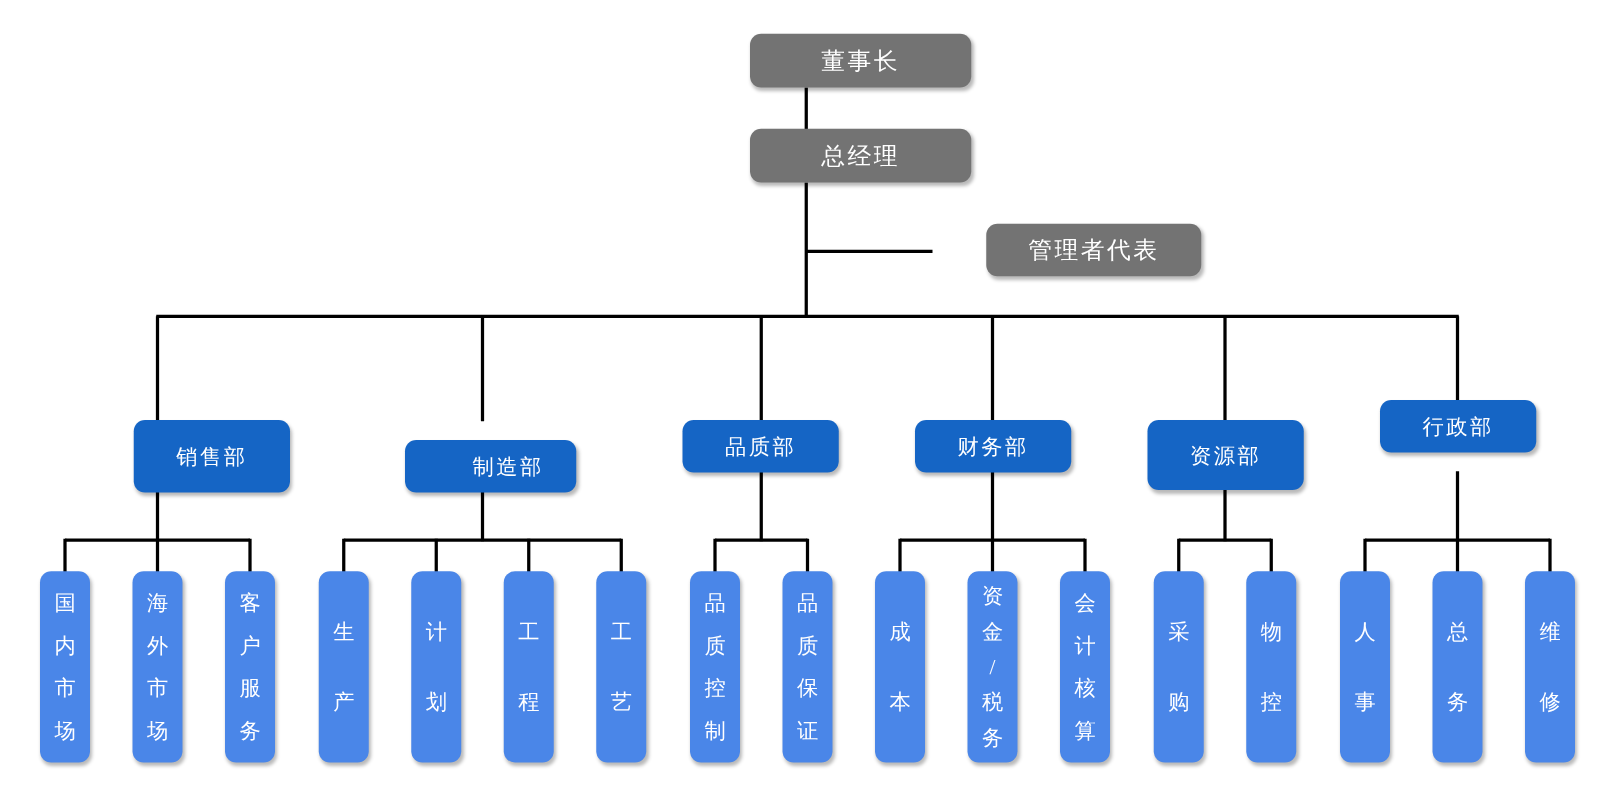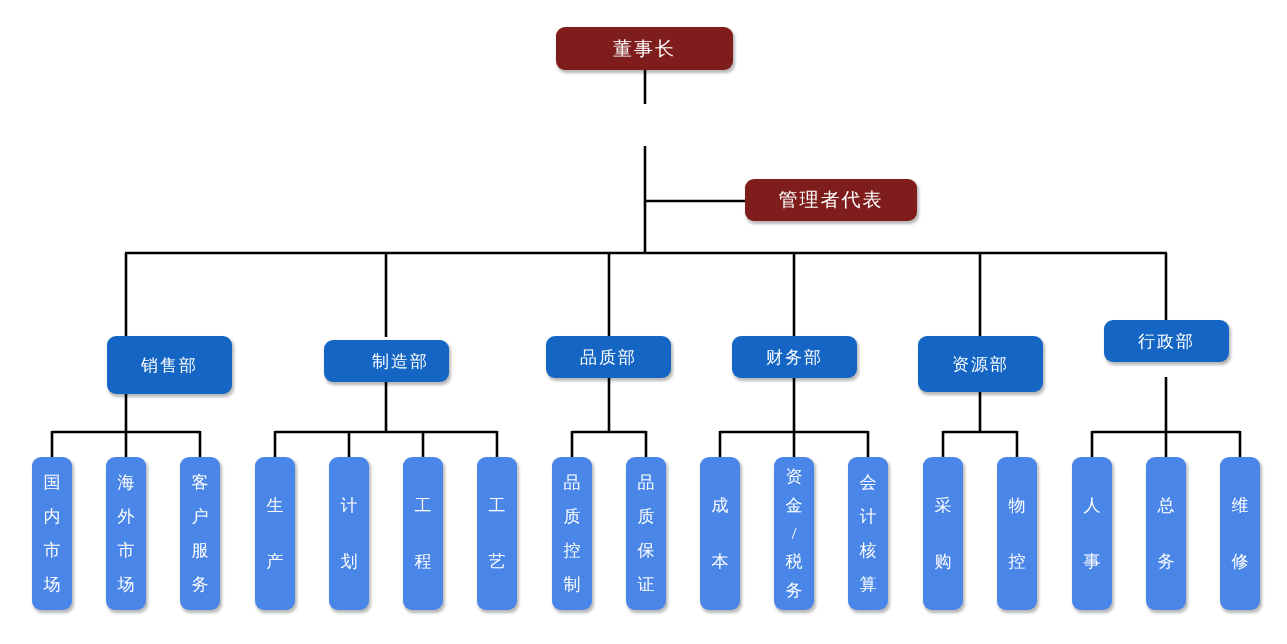--- a/index.html
+++ b/index.html
@@ -30,23 +30,24 @@
     position: absolute;
     color: #ffffff;
     display: flex;
     align-items: center;
     justify-content: center;
     border-radius: 9px;
     box-shadow: 1.5px 2.5px 3px rgba(0,0,0,0.28);
     box-sizing: border-box;
   }
   .exec {
-    background: #7f1d1d;
+    background: #737373;
     font-size: 19px;
     letter-spacing: 2px;
+    margin-left: 44px;
   }
   .dept {
     background: #1565C5;
     font-size: 17px;
     letter-spacing: 2px;
   }
   .unit {
     background: #4A86E8;
     font-size: 17px;
     flex-direction: column;
@@ -109,24 +110,25 @@
     <line x1="794" y1="431" x2="794" y2="458"></line>
     <line x1="868" y1="431" x2="868" y2="458"></line>
     <line x1="943" y1="431" x2="943" y2="458"></line>
     <line x1="1017" y1="431" x2="1017" y2="458"></line>
     <line x1="1092" y1="431" x2="1092" y2="458"></line>
     <line x1="1166" y1="431" x2="1166" y2="458"></line>
     <line x1="1240" y1="431" x2="1240" y2="458"></line>
   </svg>
 
   <div class="node exec" style="left:556px; top:27px;  width:177px; height:43px;">董事长</div>
+  <div class="node exec" style="left:556px; top:103px; width:177px; height:43px;">总经理</div>
   <div class="node exec" style="left:745px; top:179px; width:172px; height:42px;">管理者代表</div>
 
   <div class="node dept" style="left:63px;   top:336px; width:125px; height:58px;margin-left:44px;">销售部</div>
-  <div class="node dept" style="left:324px;  top:340px; width:125px; height:42px;padding-left:28px;">制造部</div>
+  <div class="node dept" style="left:324px;  top:352px; width:137px; height:42px;padding-left:28px;">制造部</div>
   <div class="node dept" style="left:732px;  top:336px; width:125px; height:42px;">财务部</div>
   <div class="node dept" style="left:546px;  top:336px; width:125px; height:42px;">品质部</div>
   <div class="node dept" style="left:918px;  top:336px; width:125px; height:56px;">资源部</div>
   <div class="node dept" style="left:1104px; top:320px; width:125px; height:42px;">行政部</div>
 
   <div class="node unit" style="left:32px;  top:457px; width:40px; height:153px;">
       <span>国</span>
       <span>内</span>
       <span>市</span>
       <span>场</span>

